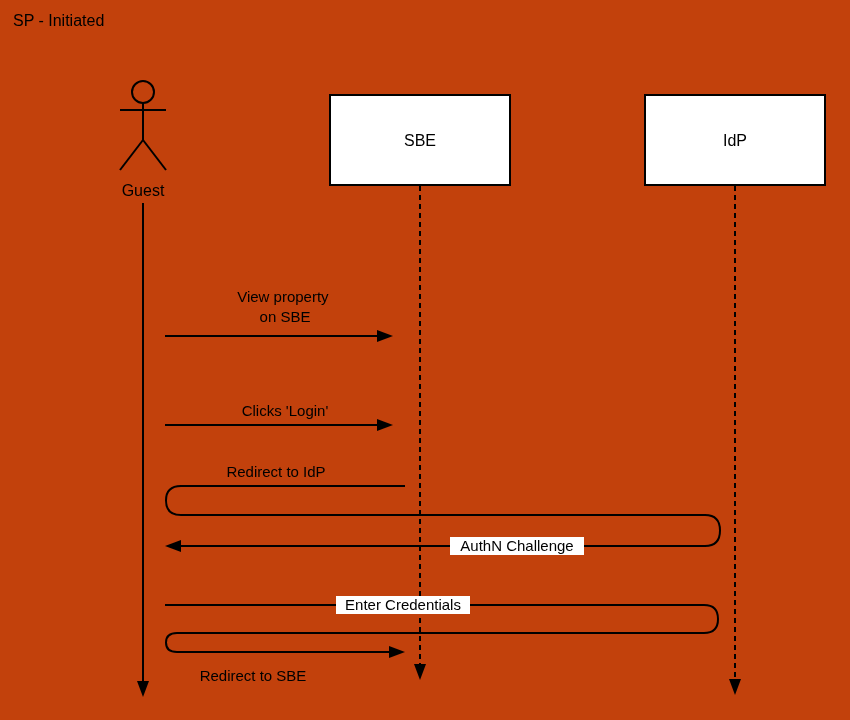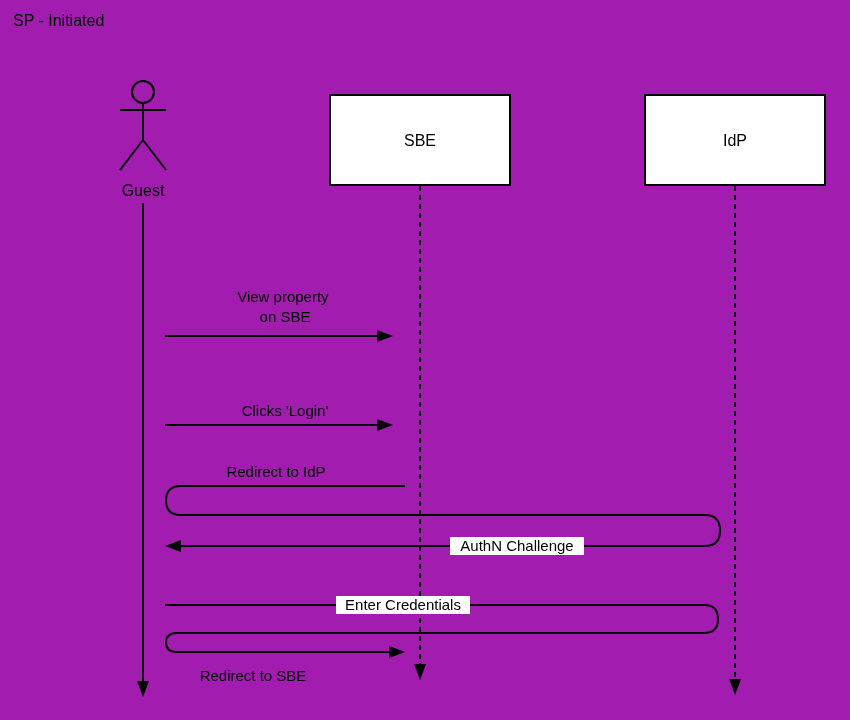--- a/index.html
+++ b/index.html
@@ -4,21 +4,21 @@
 <style>
   html, body {
     margin: 0;
     padding: 0;
     background: #ffffff;
   }
   .canvas {
     position: relative;
     width: 850px;
     height: 720px;
-    background: #a21caf;
+    background: #c2410c;
     font-family: "Liberation Sans", sans-serif;
   }
   svg text {
     font-family: "Liberation Sans", sans-serif;
     fill: #000000;
   }
   .msg-label { font-size: 15px; }
   .node-label { font-size: 16px; }
   .title-label { font-size: 16px; }
 </style>

